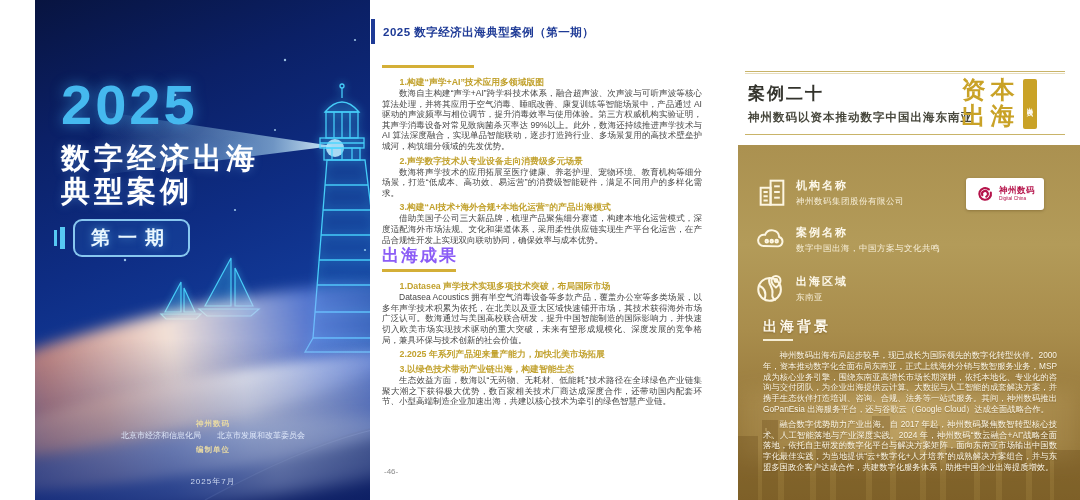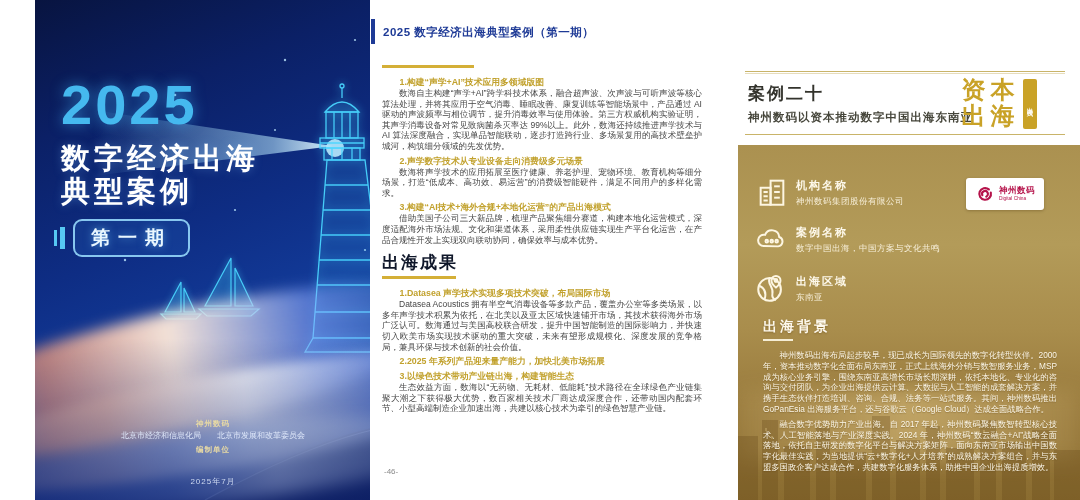--- a/index.html
+++ b/index.html
@@ -38,21 +38,21 @@
   .cf-l1 { top:419px; } .cf-o1 { top:430px; font-size:8px; } .cf-l2 { top:445px; } .cf-o2 { top:456px; font-size:8px; }
   .cf-date { top:476px; font-size:8px; color:#cdd8f0; letter-spacing:1px; }
 
   
   .mid { position:absolute; left:370px; top:0; width:346px; height:500px; background:#ffffff; }
   .mid-head-bar { position:absolute; left:1px; top:19px; width:4px; height:25px; background:#1e3a96; }
   .mid-head-text { position:absolute; left:13px; top:25px; font-size:11.5px; font-weight:700; color:#1e3a96; letter-spacing:.5px; }
   .mid-content { position:absolute; left:12px; top:62px; width:320px; }
   .sec-title { font-size:17px; font-weight:800; letter-spacing:2px; line-height:20px; }
   .sec-title.innov { color:#a0751f; }
-  .sec-title.result { color:#0f172a; margin-top:8px; }
+  .sec-title.result { color:#8b5cf6; margin-top:1px; }
   .sec-underline { height:3px; background:#d4af37; margin-top:3px; margin-bottom:8px; }
   .ul-innov { width:92px; } .ul-result { width:74px; }
   .sub-head { font-size:8.8px; font-weight:700; color:#c2a22e; text-indent:2em; line-height:12px; margin-top:3px; }
   .body-p { font-size:8.5px; line-height:10.6px; color:#474747; text-align:justify; text-indent:2em; }
   .page-num { position:absolute; left:14px; top:467px; font-size:8px; color:#8a8a8a; }
 
   
   .right { position:absolute; left:720px; top:0; width:360px; height:395px; background:#ffffff; }
   .r-rule { position:absolute; background:#c9b469; height:1px; }
   .r-rule.top { left:25px; top:71px; width:320px; box-shadow:0 2px 0 rgba(201,180,105,.45); }

